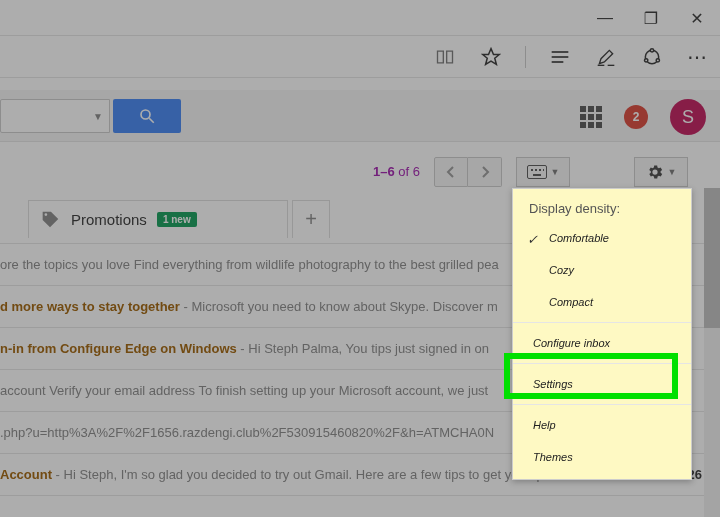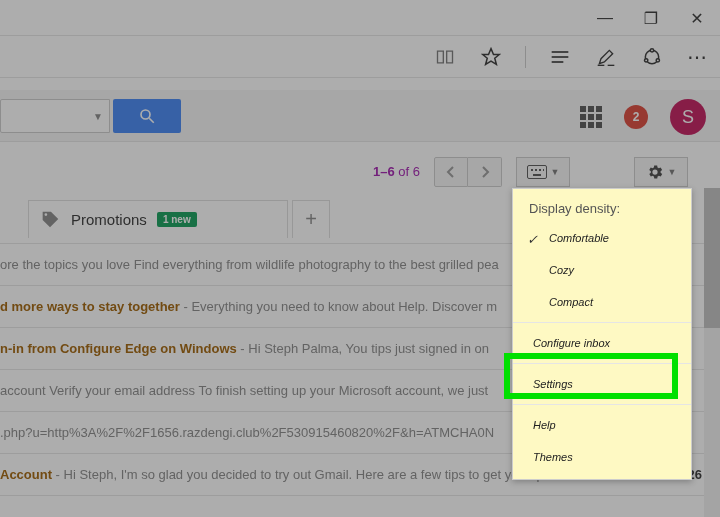--- a/index.html
+++ b/index.html
@@ -191,21 +191,21 @@
       <span class="newbadge">1 new</span>
     </div>
     <div class="tab-add">+</div>
   </div>
 
   <div class="elist" id="elist">
       <div class="erow">
         <div class="txt"><span class="g">ore the topics you love Find everything from wildlife photography to the best grilled pea</span></div>
       </div>
       <div class="erow">
-        <div class="txt"><span class="b">d more ways to stay together</span><span class="g"> - Everything you need to know about Help. Discover m</span></div>
+        <div class="txt"><span class="b">d more ways to stay together</span><span class="g"> - Microsoft you need to know about Skype. Discover m</span></div>
       </div>
       <div class="erow">
         <div class="txt"><span class="b">n-in from Configure Edge on Windows</span><span class="g"> - Hi Steph Palma, You tips just signed in on</span></div>
       </div>
       <div class="erow">
         <div class="txt"><span class="g"> account Verify your email address To finish setting up your Microsoft account, we just</span></div>
       </div>
       <div class="erow">
         <div class="txt"><span class="g">.php?u=http%3A%2F%2F1656.razdengi.club%2F530915460820%2F&amp;h=ATMCHA0N</span></div>
       </div>

